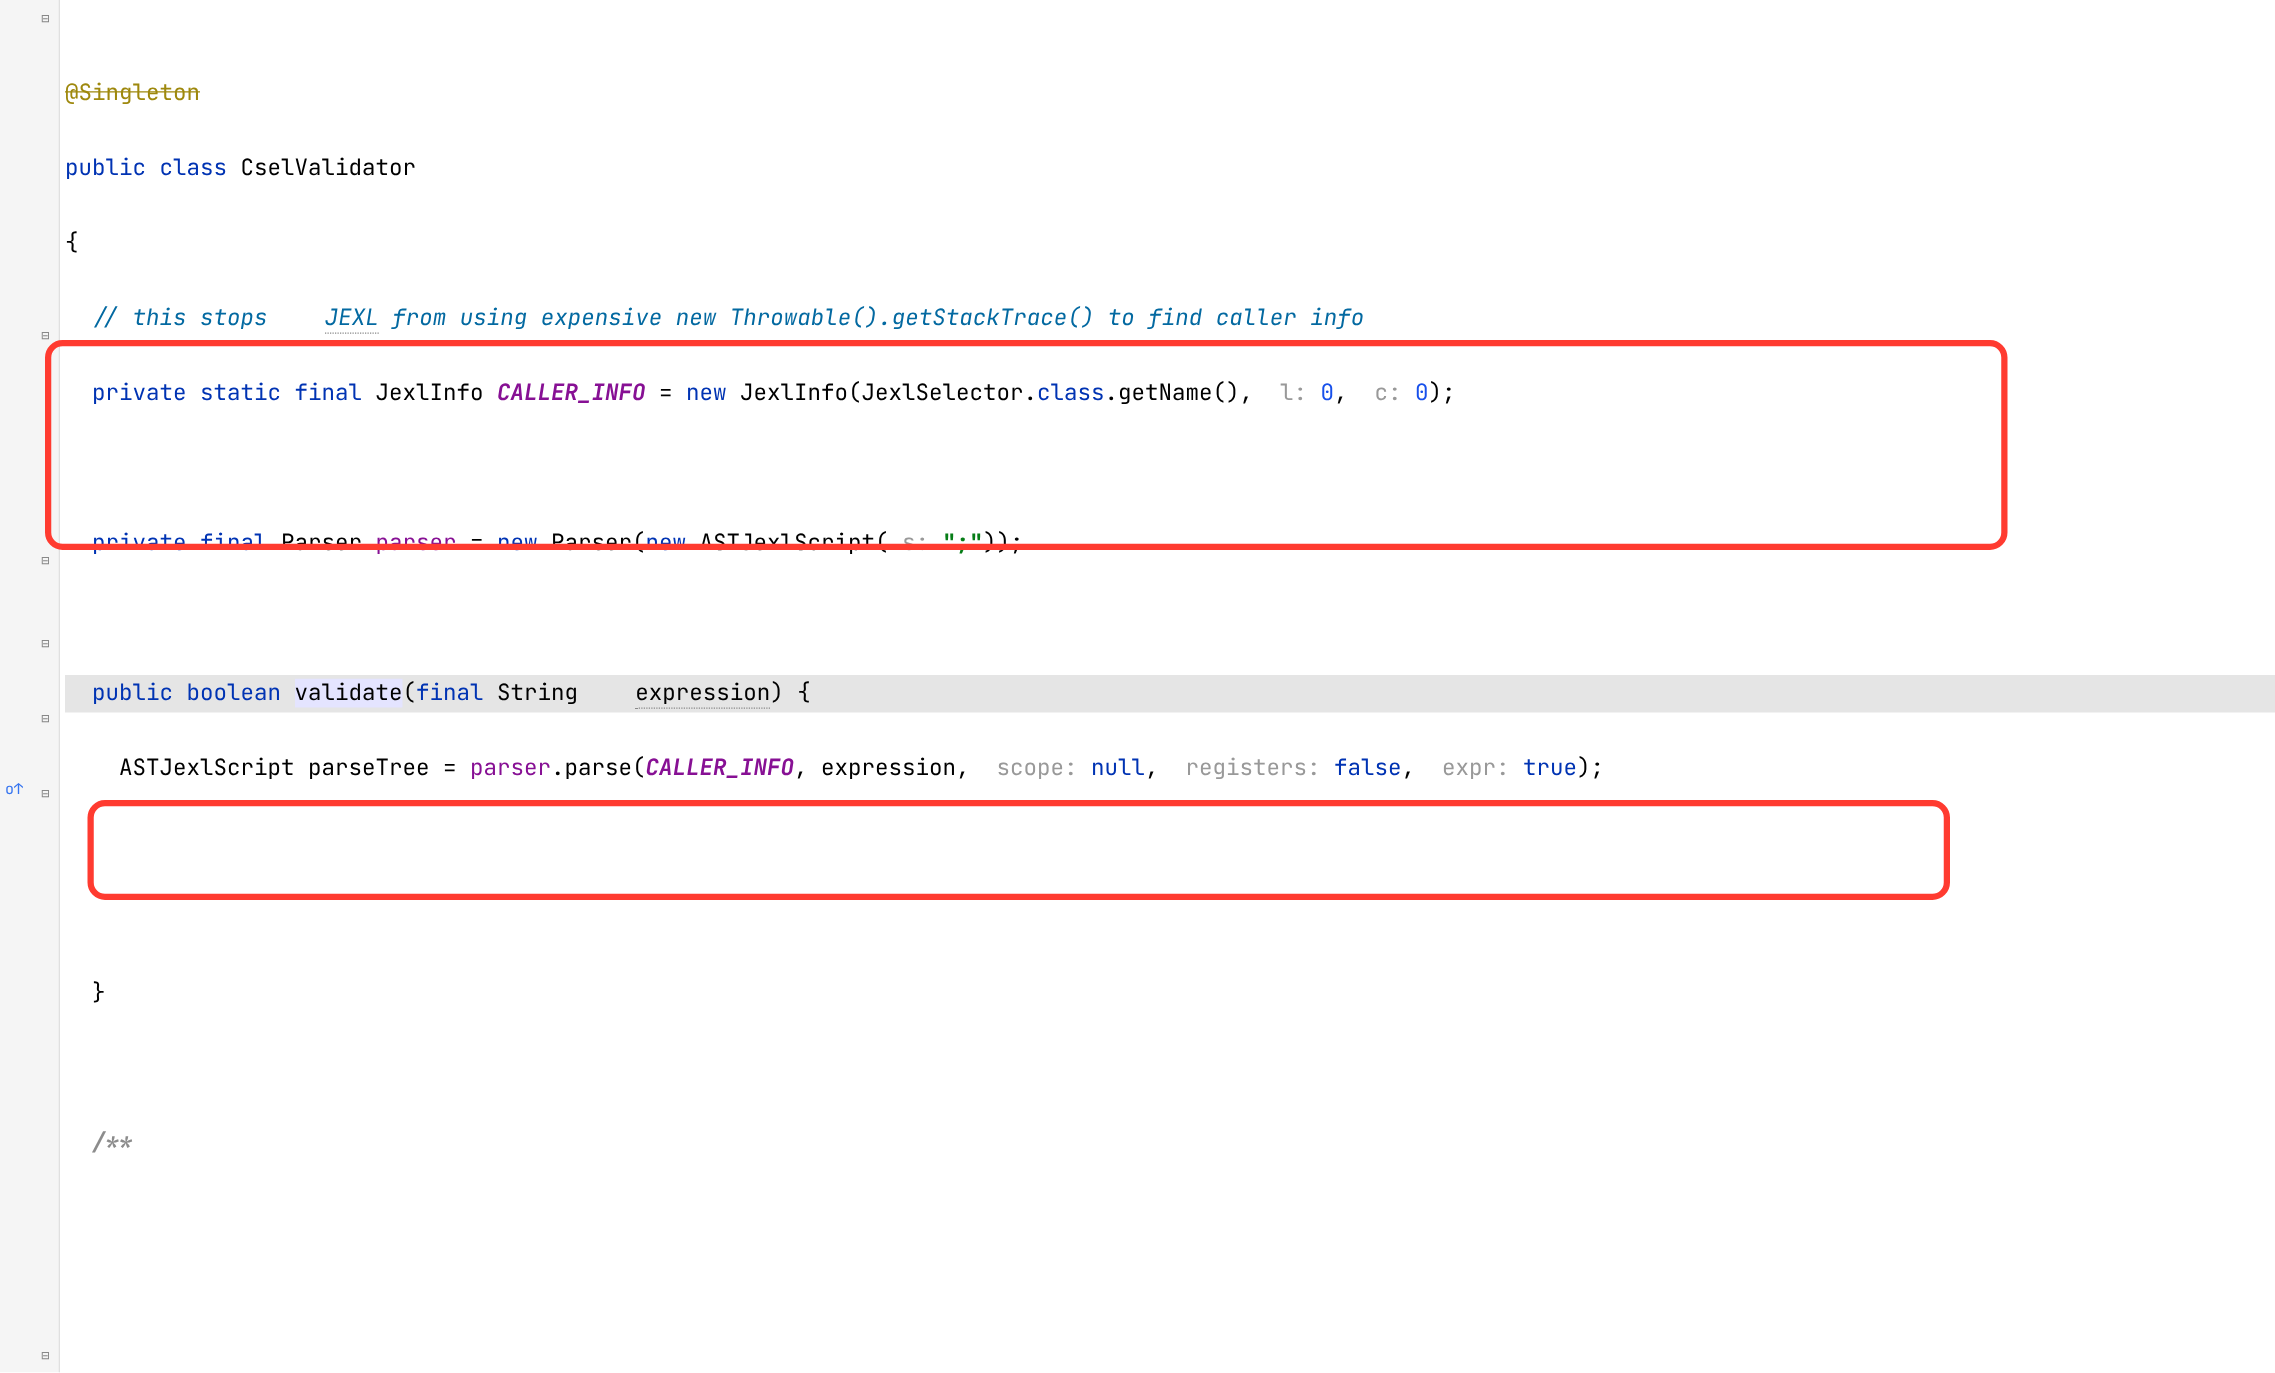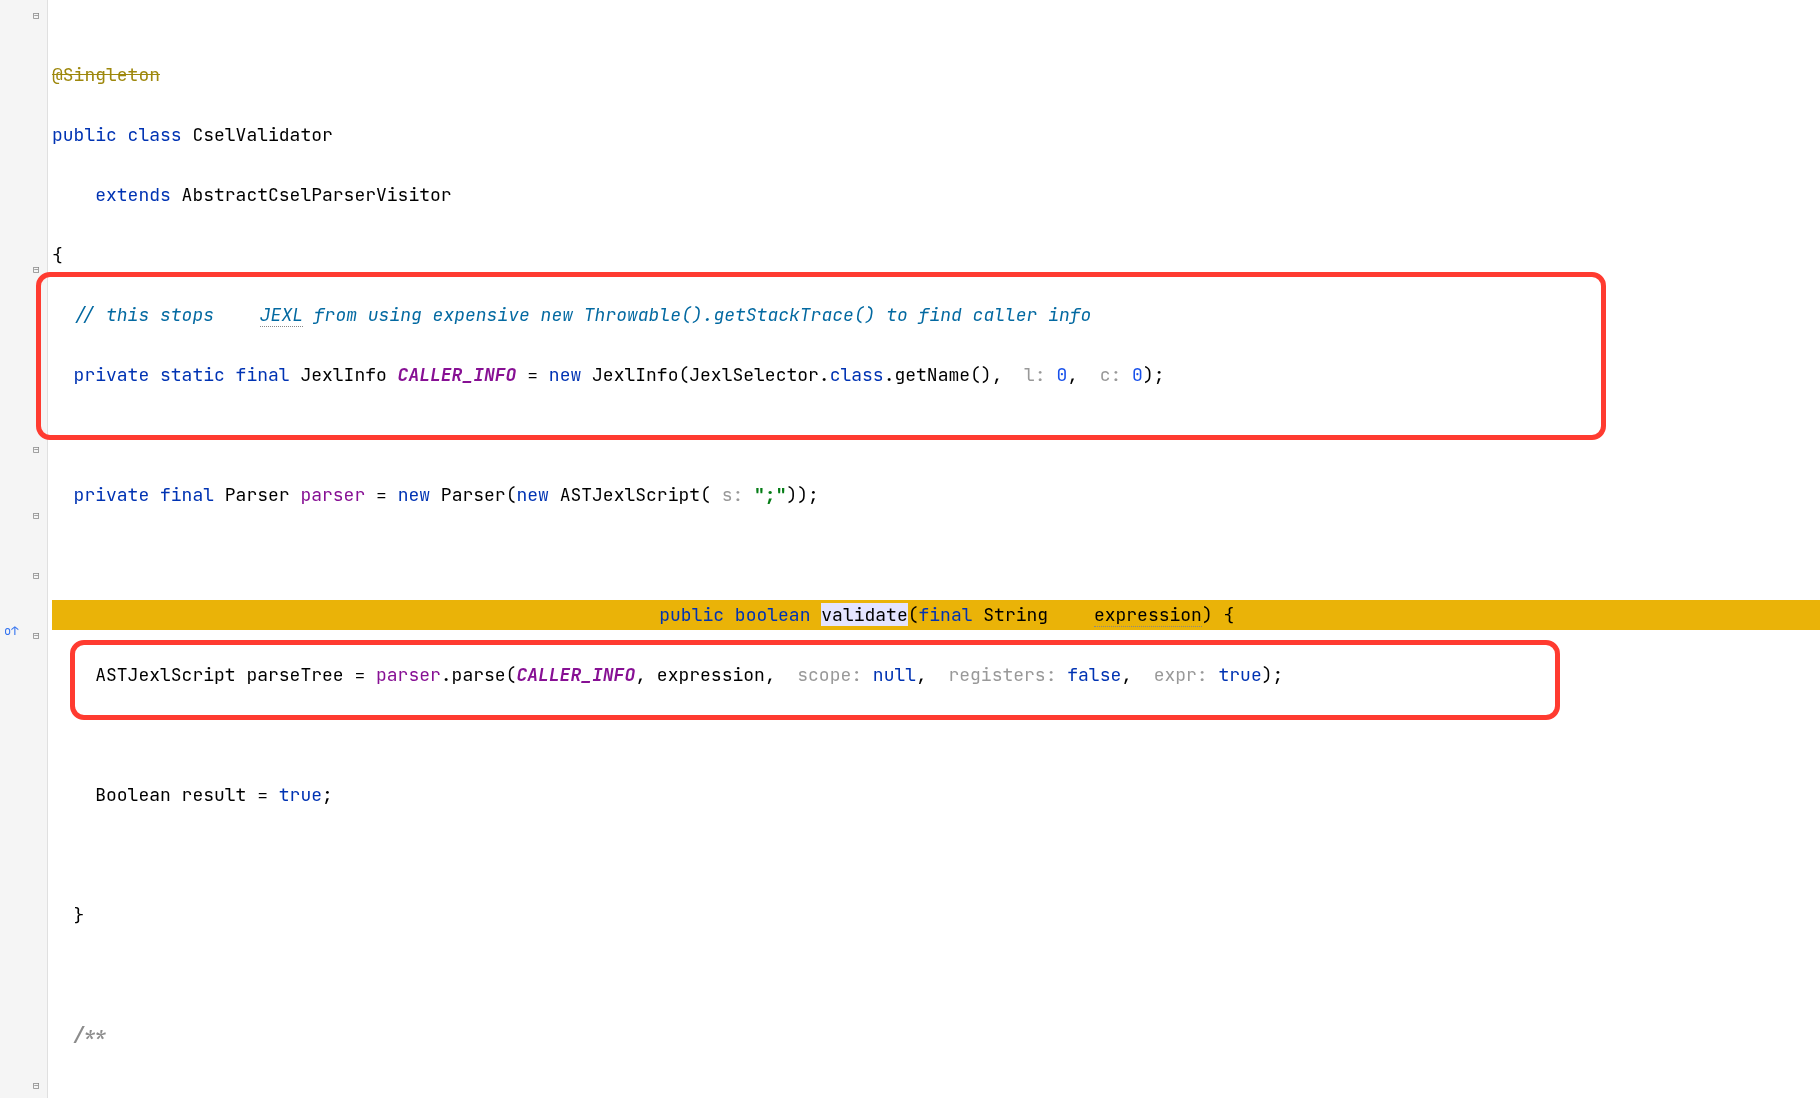--- a/index.html
+++ b/index.html
@@ -40,22 +40,21 @@
     padding: 0 0 0 4px;
     position: relative;
     white-space: pre;
     line-height: 30px;
   }
   .line {
     height: 30px;
     white-space: pre;
   }
   .line.hl-current {
-    background: #eab308;
-    text-align: center;
+    background: #e5e5e5;
   }
   .kw { color: #0033b3; font-weight: normal; }
   .field { color: #871094; }
   .static-field { color: #871094; font-style: italic; font-weight: bold; }
   .number { color: #1750eb; }
   .string { color: #067d17; font-weight: bold; }
   .comment { color: #0369a1; font-style: italic; }
   .javadoc { color: #8c8c8c; font-style: italic; font-weight: bold; }
   .annotation { color: #9e880d; }
   .param-hint { color: #999999; font-style: normal; }
@@ -81,31 +80,29 @@
   <span class="fold-icon" style="top:508px;">⊟</span>
   <span class="fold-icon" style="top:568px;">⊟</span>
   <span class="fold-icon" style="top:628px;">⊟</span>
   <span class="fold-icon" style="top:1078px;">⊟</span>
 </div>
 
 <div class="editor">
 
 <div class="line"><span class="annotation" style="text-decoration:line-through;margin-top:46px;">@Singleton</span></div>
 <div class="line"><span class="kw">public class </span><span>CselValidator</span></div>
-<div class="line"><span class="kw">    extends </span><span>AbstractCselParserVisitor</span></div>
 <div class="line"><span>{</span></div>
 <div class="line"><span class="comment">  // this stops </span><span class="comment underline">JEXL</span><span class="comment"> from using expensive new Throwable().getStackTrace() to find caller info</span></div>
 <div class="line"><span class="kw">  private static final </span><span>JexlInfo </span><span class="static-field">CALLER_INFO</span><span> = </span><span class="kw">new </span><span>JexlInfo(JexlSelector.</span><span class="kw">class</span><span>.getName(),  </span><span class="param-hint">l: </span><span class="number">0</span><span>,  </span><span class="param-hint">c: </span><span class="number">0</span><span>);</span></div>
 <div class="line"></div>
 <div class="line"><span class="kw">  private final </span><span>Parser </span><span class="field">parser</span><span> = </span><span class="kw">new </span><span>Parser(</span><span class="kw">new </span><span>ASTJexlScript( </span><span class="param-hint">s: </span><span class="string">";"</span><span>));</span></div>
 <div class="line"></div>
 <div class="line hl-current"><span class="kw">  public boolean </span><span class="highlight-method">validate</span><span>(</span><span class="kw">final </span><span>String </span><span class="underline">expression</span><span>) {</span></div>
 <div class="line"><span>    ASTJexlScript parseTree = </span><span class="field">parser</span><span>.parse(</span><span class="static-field">CALLER_INFO</span><span>, expression,  </span><span class="param-hint">scope: </span><span class="kw">null</span><span>,  </span><span class="param-hint">registers: </span><span class="kw">false</span><span>,  </span><span class="param-hint">expr: </span><span class="kw">true</span><span>);</span></div>
 <div class="line"></div>
-<div class="line"><span>    Boolean result = </span><span class="kw">true</span><span>;</span></div>
 <div class="line"></div>
 <div class="line"><span>  }</span></div>
 <div class="line"></div>
 <div class="line"><span class="javadoc">  /**</span></div>
 
 
 
 
 
 

